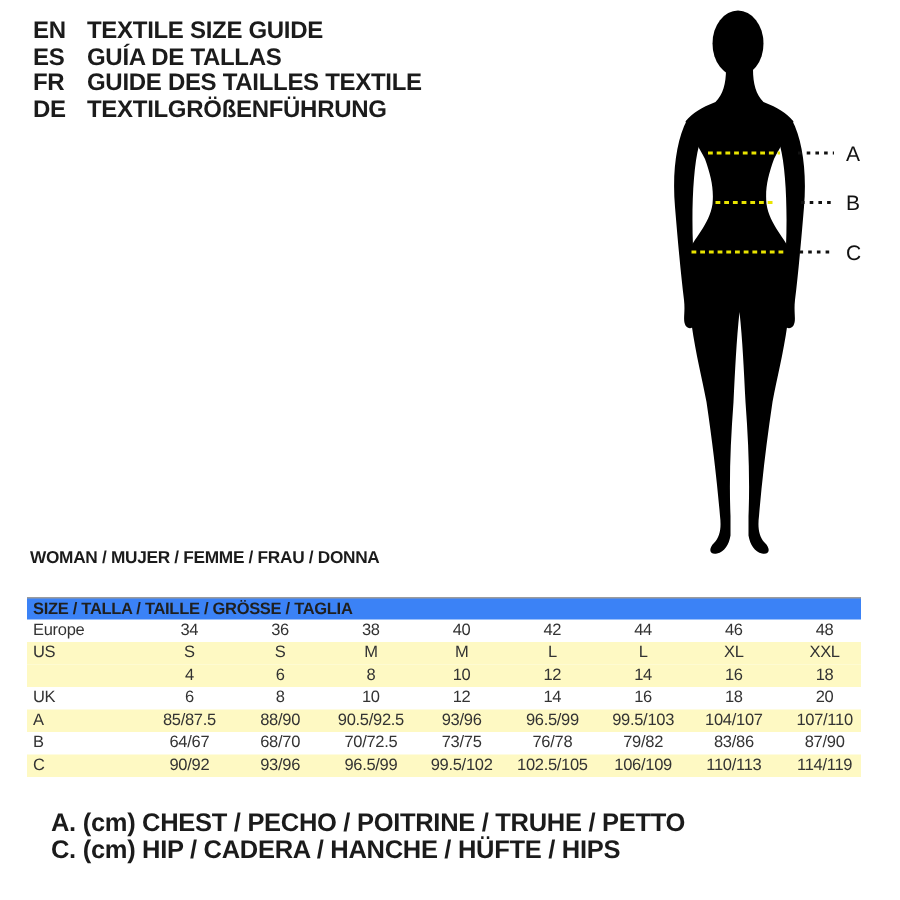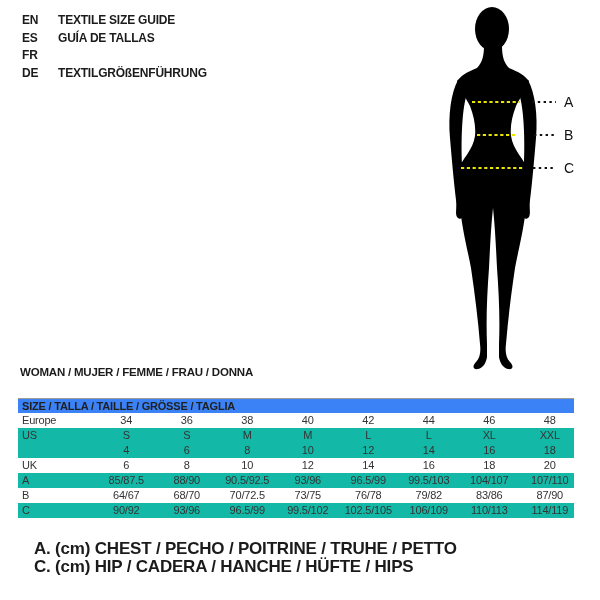--- a/index.html
+++ b/index.html
@@ -3,55 +3,56 @@
 <meta charset="utf-8">
 <style>
   html,body{margin:0;padding:0;}
   body{
     width:600px;height:600px;position:relative;background:#ffffff;
     font-family:"Liberation Sans",sans-serif;color:#1b1b1b;overflow:hidden;
     letter-spacing:-0.2px;
   }
   
   .lang-block{position:absolute;left:22px;top:12px;}
-  .lang-row{display:flex;height:17.5px;line-height:17.5px;font-size:12px;font-weight:bold;align-items:center;}
+  .lang-row{display:flex;height:17.5px;line-height:17.5px;font-size:16px;font-weight:bold;align-items:center;}
   .lang-code{width:36px;flex:0 0 36px;}
   .lang-label{white-space:nowrap;}
   
   .figure-svg{position:absolute;left:420px;top:0;width:180px;height:380px;}
   
   .chart-title{position:absolute;left:20px;top:366px;font-size:11.5px;font-weight:bold;white-space:nowrap;}
   
   .size-table{position:absolute;left:18px;top:398px;width:556px;font-size:11px;color:#333;}
   .t-header{
     height:15px;line-height:15px;background:#3b82f6;border-top:1px solid #9c9c9c;
     box-sizing:border-box;padding-left:4px;font-weight:bold;color:#1f1f1f;white-space:nowrap;
   }
   .t-row{display:grid;grid-template-columns:72px repeat(8,1fr);height:15px;line-height:15px;gap:12px;}
-  .t-row.alt{background:#14b8a6;}
+  .t-row.alt{background:#fef9c3;}
   .cell{text-align:center;overflow:hidden;white-space:nowrap;}
   .cell.label{text-align:left;padding-left:4px;}
   
   .notes{position:absolute;left:34px;top:540px;font-size:17px;font-weight:bold;}
   .note-line{height:17.5px;line-height:17.5px;white-space:nowrap;}
 </style>
 </head>
 <body>
 
 <div class="lang-block">
   <div class="lang-row">
     <span class="lang-code">EN</span>
     <span class="lang-label">TEXTILE SIZE GUIDE</span>
   </div>
   <div class="lang-row">
     <span class="lang-code">ES</span>
     <span class="lang-label">GUÍA DE TALLAS</span>
   </div>
   <div class="lang-row">
     <span class="lang-code">FR</span>
+    <span class="lang-label">GUIDE DES TAILLES TEXTILE</span>
   </div>
   <div class="lang-row">
     <span class="lang-code">DE</span>
     <span class="lang-label">TEXTILGRÖßENFÜHRUNG</span>
   </div>
 </div>
 
 <svg class="figure-svg" viewBox="0 0 180 380" xmlns="http://www.w3.org/2000/svg">
 
   <ellipse cx="72" cy="29" rx="17" ry="22" fill="#000"></ellipse>

